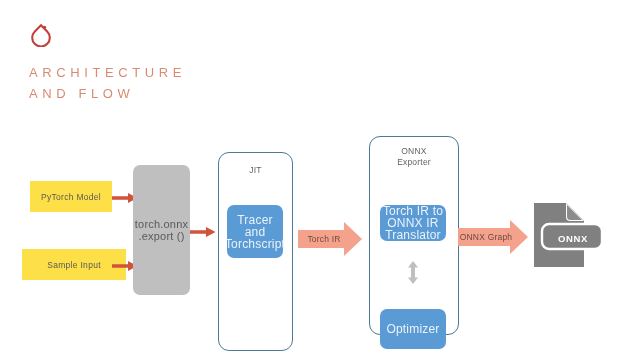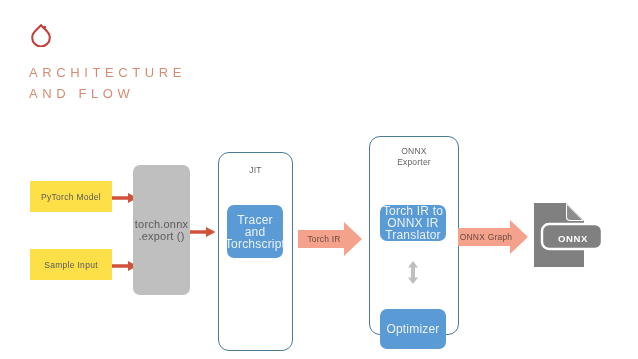--- a/index.html
+++ b/index.html
@@ -53,23 +53,23 @@
     justify-content: center;
     text-align: center;
   }
   #box-pytorch-model {
     left: 30px;
     top: 181px;
     width: 82px;
     height: 31px;
   }
   #box-sample-input {
-    left: 30px;
+    left: 22px;
     top: 249px;
-    width: 82px;
+    width: 104px;
     height: 31px;
   }
 
   
   #export-bar {
     position: absolute;
     left: 133px;
     top: 165px;
     width: 57px;
     height: 130px;

